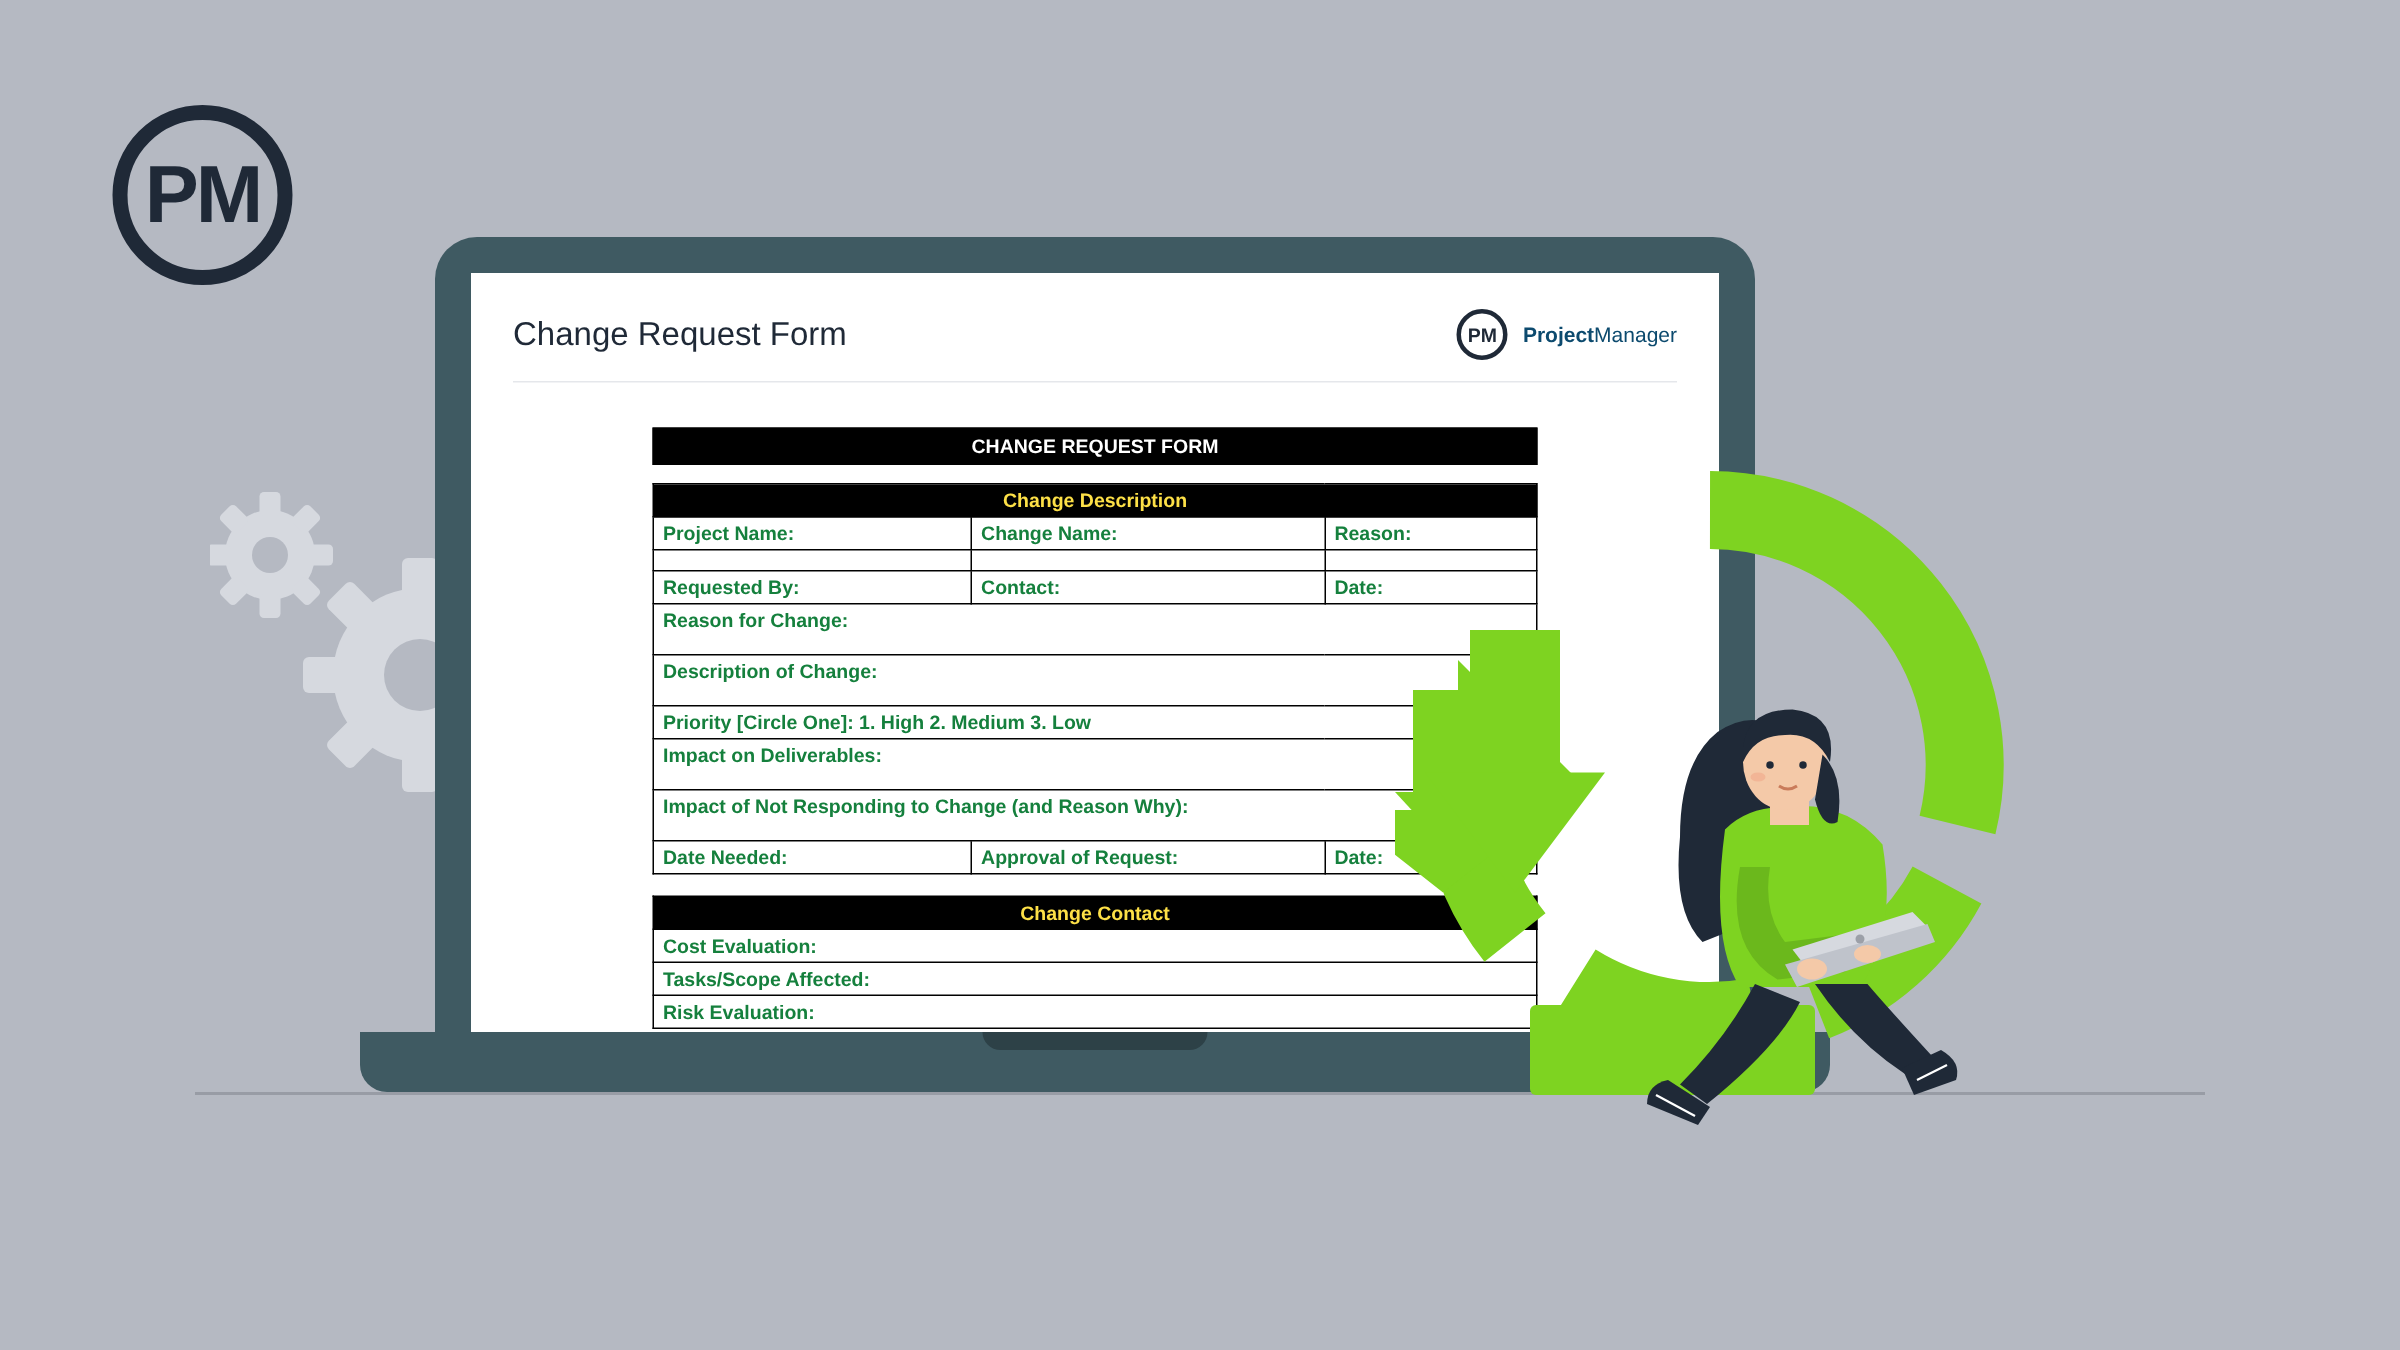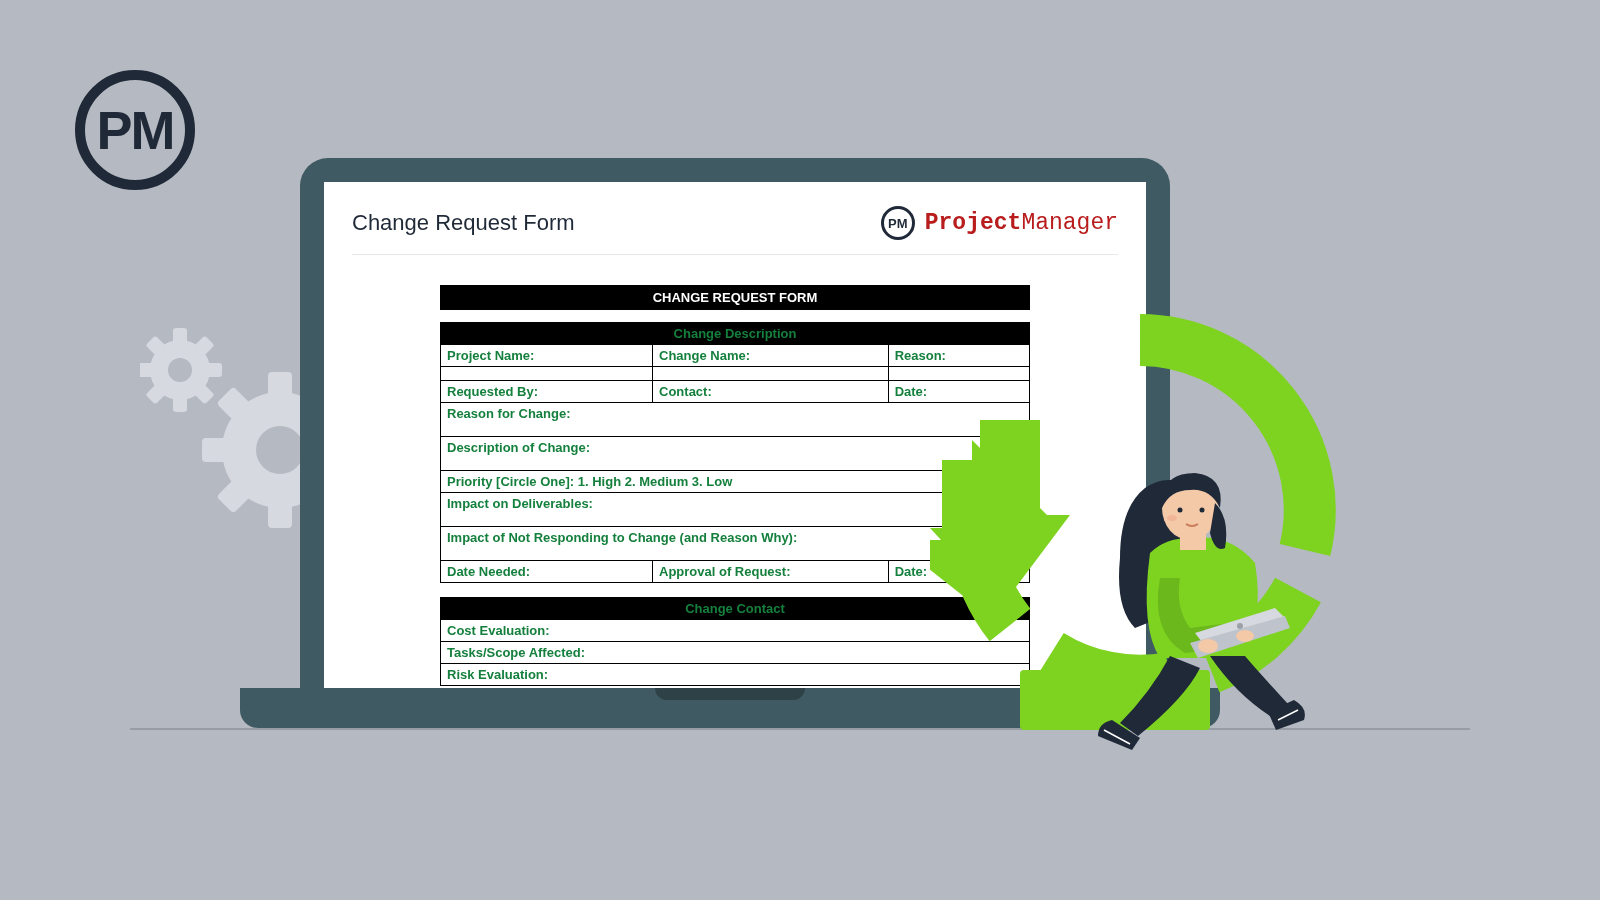--- a/index.html
+++ b/index.html
@@ -48,21 +48,20 @@
     left: 290px;
     top: 158px;
     width: 880px;
   }
   .laptop-body {
     background: #3f5a62;
     border-radius: 28px 28px 0 0;
     padding: 24px 24px 0 24px;
     height: 530px;
     overflow: hidden;
-    margin-left: 10px;
   }
   .screen {
     background: #fff;
     width: 100%;
     height: 100%;
     padding: 24px 28px 0 28px;
   }
   .screen-header {
     display: flex;
     align-items: center;
@@ -87,23 +86,22 @@
     border: 3px solid #1f2937;
     border-radius: 50%;
     display: flex;
     align-items: center;
     justify-content: center;
     font-weight: 900;
     font-size: 13px;
     color: #1f2937;
   }
   .pm-brand-text {
-    font-size: 23px;
-    color: #b91c1c;
-    font-family: Liberation Mono, monospace;
+    font-size: 14px;
+    color: #0c4a6e;
   }
   .pm-brand-text .bold { font-weight: 700; }
 
   .form-block {
     width: 590px;
     margin: 0 auto;
     font-size: 13px;
   }
   .black-bar {
     background: #000;
@@ -121,21 +119,21 @@
   .form-table td {
     border: 1px solid #000;
     padding: 3px 6px;
     font-weight: 700;
     vertical-align: top;
     color: #15803d;
   }
   .form-table td.tall { height: 34px; }
   .form-table .header-row td {
     background: #000;
-    color: #15803d;
+    color: #fde047;
     text-align: center;
   }
   .empty-row td { height: 14px; }
 
   
   .laptop-base {
     position: relative;
     height: 40px;
     background: #3f5a62;
     border-radius: 0 0 18px 18px;

